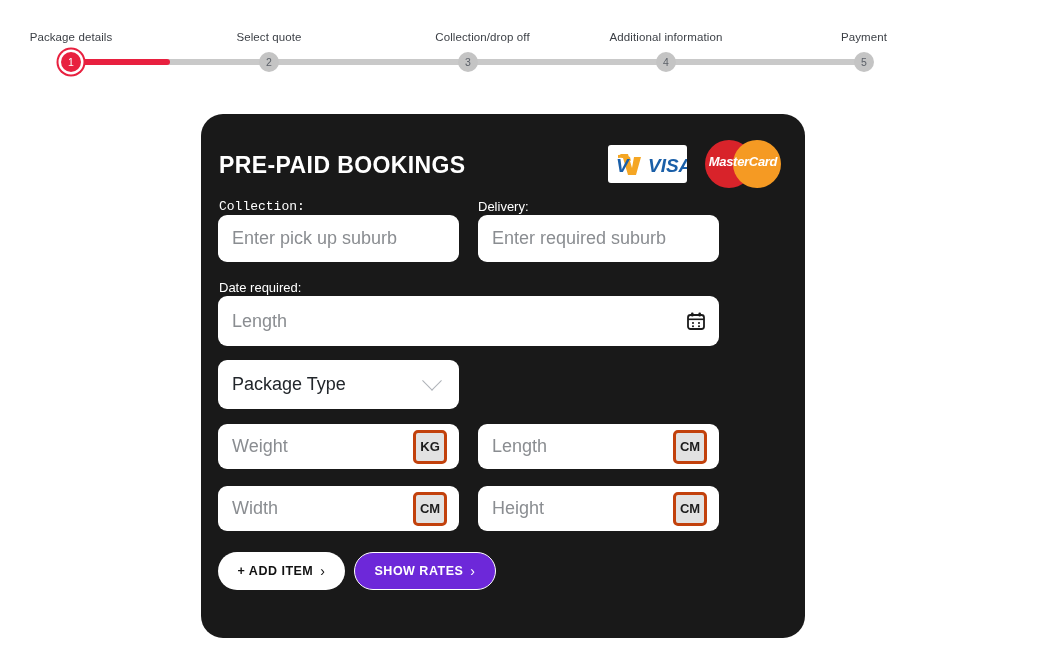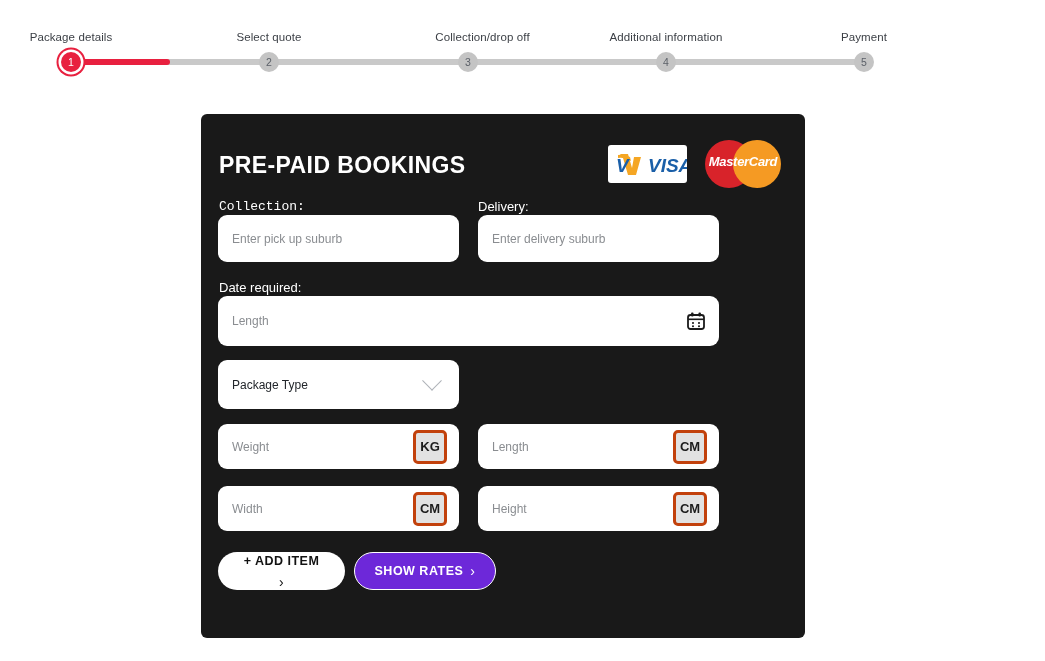--- a/index.html
+++ b/index.html
@@ -68,21 +68,21 @@
   }
 
   
   .card {
     position: absolute;
     left: 201px;
     top: 114px;
     width: 604px;
     height: 524px;
     background: #191919;
-    border-radius: 6px;
+    border-radius: 22px;
     box-sizing: border-box;
   }
 
   .card-head {
     position: absolute;
     left: 18px;
     top: 26px;
     right: 18px;
     height: 60px;
   }
@@ -147,21 +147,21 @@
   .input-box {
     position: absolute;
     background: #ffffff;
     border-radius: 9px;
     box-sizing: border-box;
     display: flex;
     align-items: center;
     padding: 0 14px;
   }
   .input-text {
-    font-size: 12px;
+    font-size: 18px;
     color: #8a8d91;
     flex: 1;
   }
   .input-text.dark {
     color: #22262b;
   }
   .unit-badge {
     width: 28px;
     height: 28px;
     background: #e2e2e2;
@@ -194,21 +194,20 @@
     border-radius: 22px;
     box-sizing: border-box;
     font-size: 12.5px;
     font-weight: bold;
     letter-spacing: 0.5px;
     gap: 7px;
   }
   .btn-primary {
     background: #ffffff;
     color: #121212;
-    flex-direction: column;
   }
   .btn-secondary {
     background: #6d28d9;
     color: #ffffff;
     border: 1.3px solid #ffffff;
   }
   .arrow {
     font-size: 14px;
     font-weight: normal;
     line-height: 1;
@@ -258,21 +257,21 @@
     </div>
   </div>
 
   <div class="field-label" style="left:18px; top:85px;font-family:Liberation Mono, monospace;">Collection:</div>
   <div class="input-box" style="left:17px; top:101px; width:241px; height:47px;">
     <span class="input-text">Enter pick up suburb</span>
   </div>
 
   <div class="field-label" style="left:277px; top:85px;">Delivery:</div>
   <div class="input-box" style="left:277px; top:101px; width:241px; height:47px;">
-    <span class="input-text">Enter delivery suburb</span>
+    <span class="input-text">Enter required suburb</span>
   </div>
 
   <div class="field-label" style="left:18px; top:166px;">Date required:</div>
   <div class="input-box" style="left:17px; top:182px; width:501px; height:50px;">
     <span class="input-text">Length</span>
     <span class="cal-icon">
       <svg viewBox="0 0 18 18" width="18" height="18" aria-hidden="true">
         <rect x="1" y="3" width="16" height="14" rx="2.5" fill="none" stroke="#1b1b1b" stroke-width="1.8"></rect>
         <rect x="4" y="0.6" width="2.6" height="4" rx="1.1" fill="#1b1b1b"></rect>
         <rect x="11.4" y="0.6" width="2.6" height="4" rx="1.1" fill="#1b1b1b"></rect>

